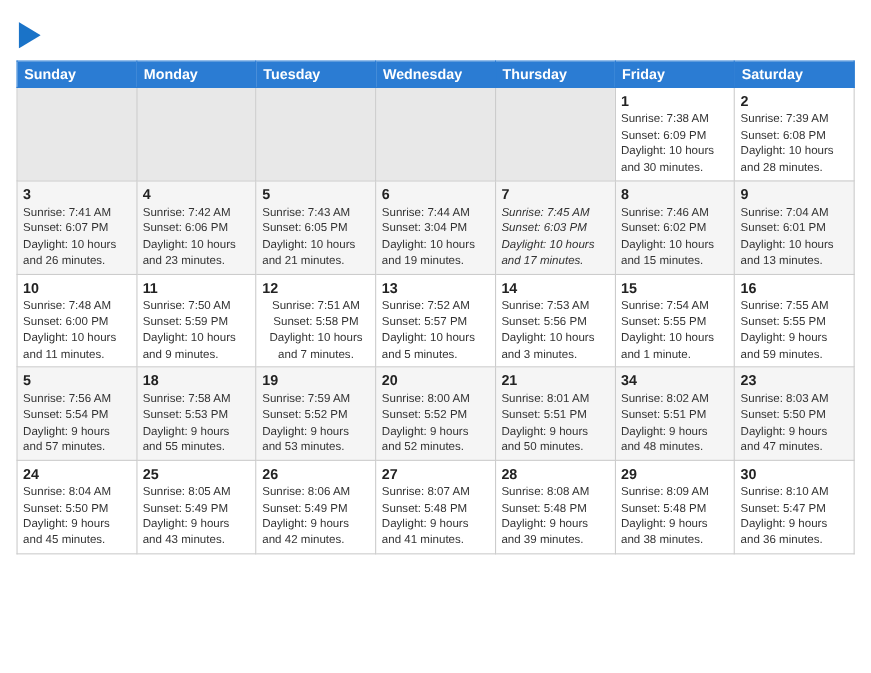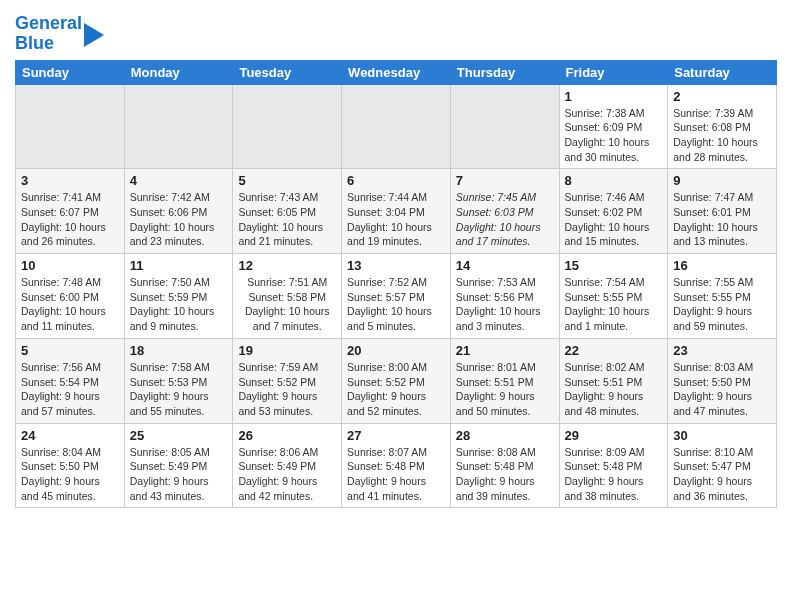--- a/index.html
+++ b/index.html
@@ -91,24 +91,20 @@
     .row-bg-gray td { background: #f5f5f5; }
     .row-bg-white td.empty { background: #e8e8e8; }
   </style>
 </head>
 <body>
 
 <div class="page">
   <div class="header">
     <div class="logo">
       <div style="display:flex;align-items:center;">
-        <div>
-          <span class="logo-text"><span>General</span></span><br>
-          <span class="logo-text" style="color:#1a73c8;">Blue</span>
-        </div>
         <div style="margin-left:2px;margin-top:6px;">
           <svg width="20" height="24" viewBox="0 0 20 24">
             <polygon points="0,0 20,12 0,24" fill="#1a73c8"></polygon>
           </svg>
         </div>
       </div>
     </div>
     <div class="title-block">
       <div class="month-title"></div>
       <div class="location-title"></div>
@@ -179,21 +175,21 @@
 Daylight: 10 hours and 17 minutes.</div>
           </td>
           <td>
             <span class="day-num">8</span>
             <div class="day-info" style="white-space: pre-line;">Sunrise: 7:46 AM
 Sunset: 6:02 PM
 Daylight: 10 hours and 15 minutes.</div>
           </td>
           <td>
             <span class="day-num">9</span>
-            <div class="day-info" style="white-space: pre-line;">Sunrise: 7:47 AM
+            <div class="day-info" style="white-space: pre-line;">Sunrise: 7:04 AM
 Sunset: 6:01 PM
 Daylight: 10 hours and 13 minutes.</div>
           </td>
         </tr>
         <tr class="row-bg-white">
           <td>
             <span class="day-num">10</span>
             <div class="day-info" style="white-space: pre-line;">Sunrise: 7:48 AM
 Sunset: 6:00 PM
 Daylight: 10 hours and 11 minutes.</div>
@@ -260,21 +256,21 @@
 Sunset: 5:52 PM
 Daylight: 9 hours and 52 minutes.</div>
           </td>
           <td>
             <span class="day-num">21</span>
             <div class="day-info" style="white-space: pre-line;">Sunrise: 8:01 AM
 Sunset: 5:51 PM
 Daylight: 9 hours and 50 minutes.</div>
           </td>
           <td>
-            <span class="day-num">22</span>
+            <span class="day-num">34</span>
             <div class="day-info" style="white-space: pre-line;">Sunrise: 8:02 AM
 Sunset: 5:51 PM
 Daylight: 9 hours and 48 minutes.</div>
           </td>
           <td>
             <span class="day-num">23</span>
             <div class="day-info" style="white-space: pre-line;">Sunrise: 8:03 AM
 Sunset: 5:50 PM
 Daylight: 9 hours and 47 minutes.</div>
           </td>

